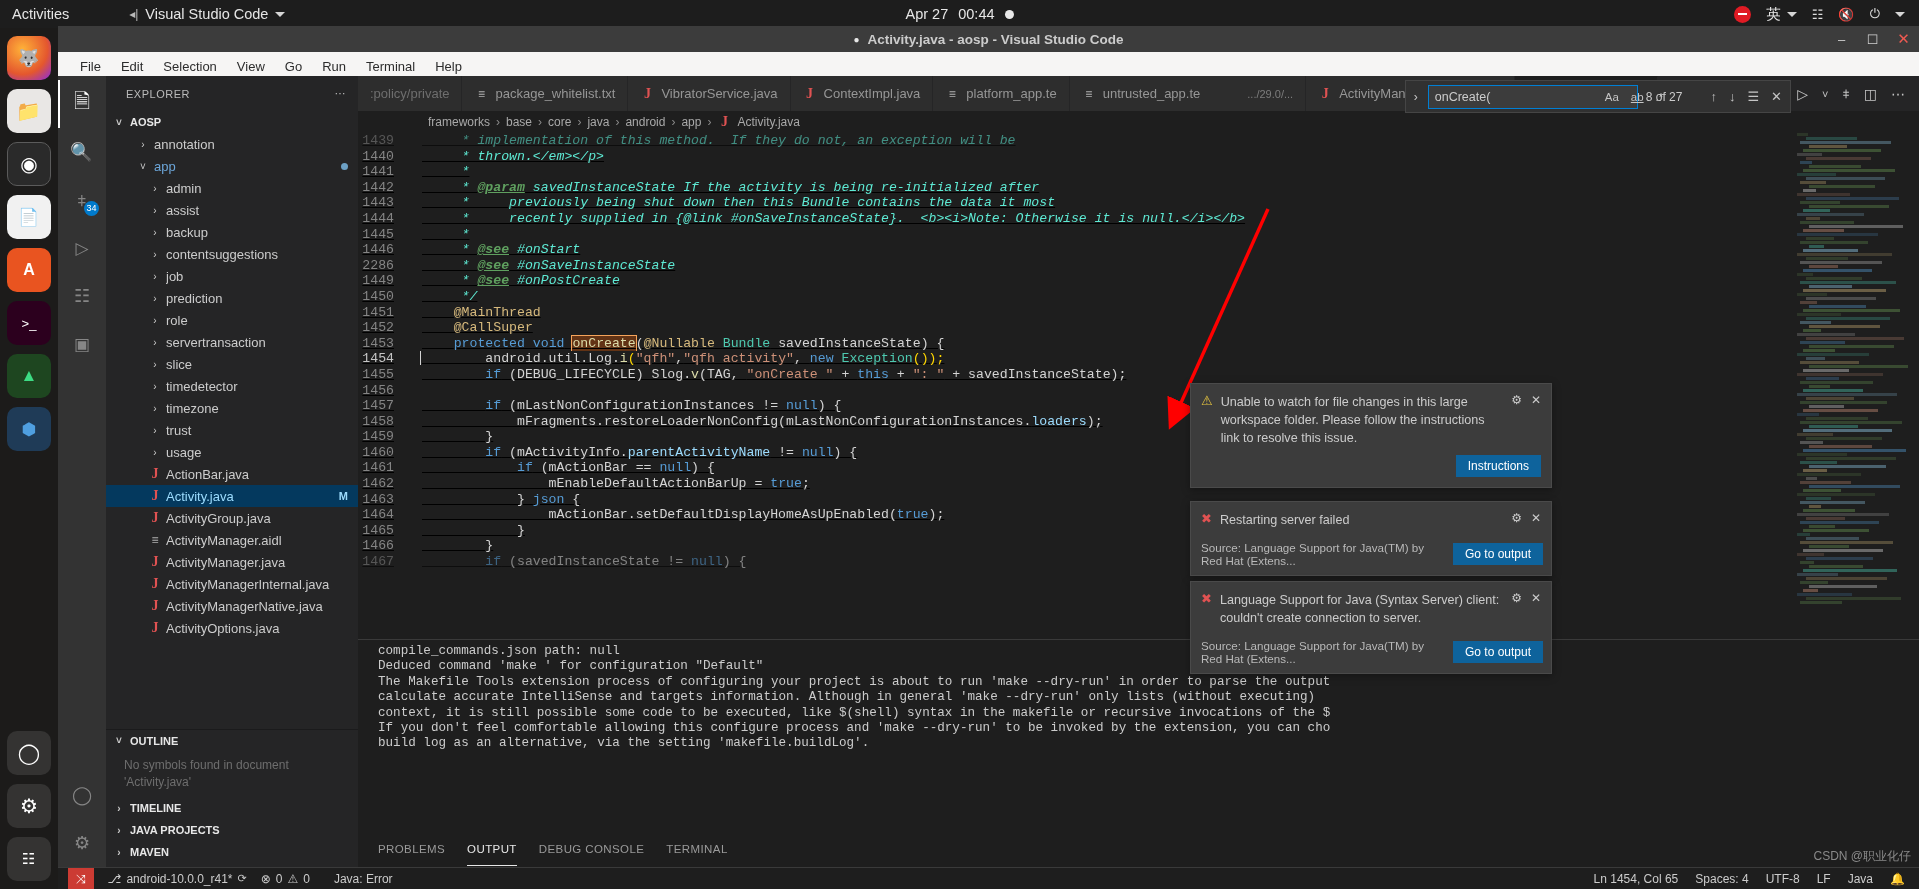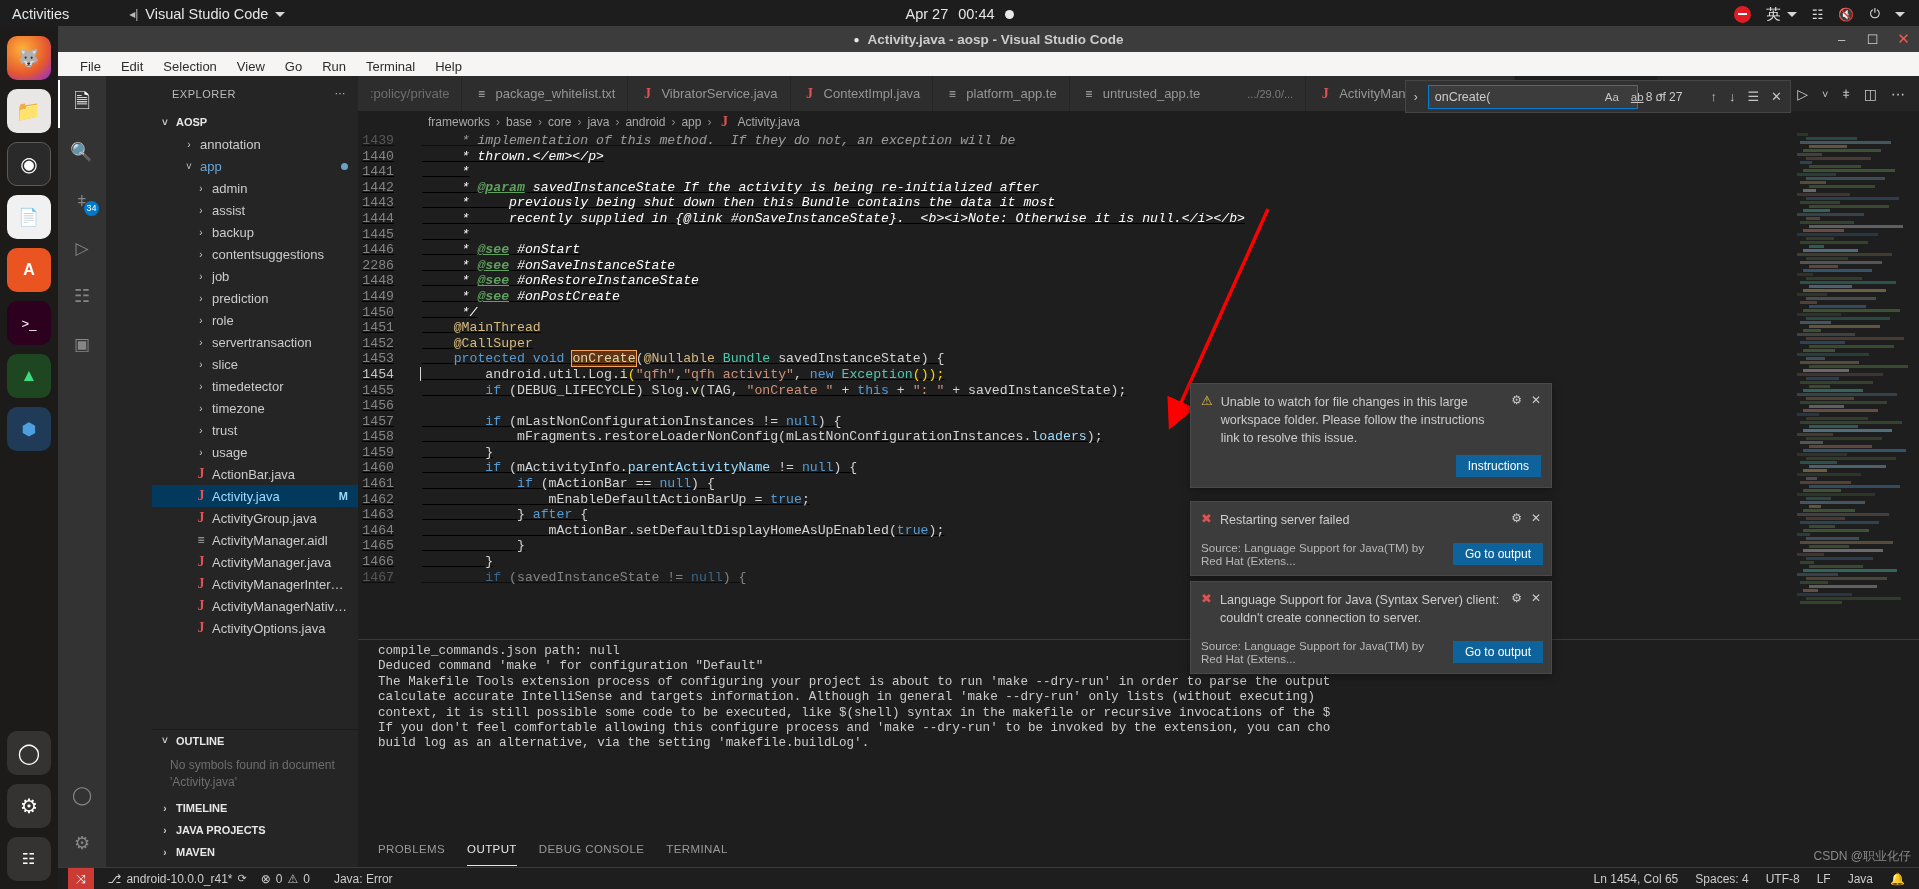--- a/index.html
+++ b/index.html
@@ -55,21 +55,21 @@
                  background: #333333; display: flex; flex-direction: column; align-items: center; padding-top: 4px; }
   .ab-item { width: 48px; height: 48px; display: flex; align-items: center; justify-content: center;
              color: #868686; position: relative; }
   .ab-item.active { color: #ffffff; }
   .ab-item.active::before { content:""; position: absolute; left: 0; top: 0; bottom: 0; width: 2px; background: #fff; }
   .ab-badge { position: absolute; right: 7px; bottom: 8px; background: #007acc; color: #fff;
               font-size: 9px; line-height: 14px; min-width: 15px; height: 15px; border-radius: 8px; text-align: center; }
   .ab-bottom { position: absolute; bottom: 0; display: flex; flex-direction: column; align-items: center; }
 
   
-  #sidebar { position: absolute; left: 48px; top: 50px; width: 252px; height: 791px; background: #252526; color: #cccccc; padding-left: 46px; }
+  #sidebar { position: absolute; left: 48px; top: 50px; width: 252px; height: 791px; background: #252526; color: #cccccc; }
   .side-head { height: 35px; display: flex; align-items: center; justify-content: space-between;
                padding: 0 12px 0 20px; font-size: 11px; letter-spacing: .5px; color: #bbbbbb; }
   .section-head { height: 22px; display: flex; align-items: center; gap: 4px; padding-left: 6px;
                   font-size: 11px; font-weight: bold; color: #e7e7e7; }
   .chev { display:inline-block; width: 14px; text-align:center; font-size: 10px; color: #ccc; }
   .tree { font-size: 13px; }
   .trow { height: 22px; display: flex; align-items: center; gap: 4px; padding-right: 10px; white-space: nowrap; }
   .trow.selected { background: #04395e; color: #ffffff; }
   .trow .lbl { flex: 1; overflow: hidden; text-overflow: ellipsis; }
   .trow.selected .lbl { color: #9cdcfe; }
@@ -94,21 +94,21 @@
                  padding-left: 70px; font-size: 12px; color: #a9a9a9; }
   .bc-sep { color: #8a8a8a; }
 
   #code { position: absolute; top: 57px; left: 0; right: 0; bottom: 250px; overflow: hidden;
           font-family: "Liberation Mono", monospace; font-size: 13.2px; line-height: 15.6px; }
   .cline { display: flex; height: 15.6px; white-space: pre; text-decoration: underline; }
   .ln { width: 62px; text-align: right; padding-right: 26px; color: #858585; flex: none; }
   .cline.cur .ln { color: #c6c6c6; }
   .cline.cur .ctext { background: #1e1e1e; }
   .ctext { flex: 1; padding-left: 2px; }
-  .c-com { color: #ffffff; font-style: italic; }
+  .c-com { color: #5eead4; font-style: italic; }
   .c-tag { color: #5fa05f; font-style: italic; font-weight: bold; text-decoration: underline; }
   .c-ann { color: #d7ba7d; }
   .c-kw  { color: #569cd6; }
   .c-type{ color: #4ec9b0; }
   .c-fn  { color: #dcdcaa; margin-top: 8px; }
   .c-var { color: #9cdcfe; }
   .c-str { color: #ce9178; }
   .c-pl  { color: #d4d4d4; }
   .c-punc{ color: #ffd700; }
   .hl-find { background: #623315; outline: 1px solid #f5a45b; }
@@ -463,36 +463,35 @@
     <div id="code">
         <div class="cline" style="opacity: 0.55;"><span class="ln">1439</span><span class="ctext"><span class="c-com">     * implementation of this method.  If they do not, an exception will be</span></span></div>
         <div class="cline"><span class="ln">1440</span><span class="ctext"><span class="c-com">     * thrown.&lt;/em&gt;&lt;/p&gt;</span></span></div>
         <div class="cline"><span class="ln">1441</span><span class="ctext"><span class="c-com">     *</span></span></div>
         <div class="cline"><span class="ln">1442</span><span class="ctext"><span class="c-com">     * </span><span class="c-tag">@param</span><span class="c-com"> savedInstanceState If the activity is being re-initialized after</span></span></div>
         <div class="cline"><span class="ln">1443</span><span class="ctext"><span class="c-com">     *     previously being shut down then this Bundle contains the data it most</span></span></div>
         <div class="cline"><span class="ln">1444</span><span class="ctext"><span class="c-com">     *     recently supplied in {@link #onSaveInstanceState}.  &lt;b&gt;&lt;i&gt;Note: Otherwise it is null.&lt;/i&gt;&lt;/b&gt;</span></span></div>
         <div class="cline"><span class="ln">1445</span><span class="ctext"><span class="c-com">     *</span></span></div>
         <div class="cline"><span class="ln">1446</span><span class="ctext"><span class="c-com">     * </span><span class="c-tag">@see</span><span class="c-com"> #onStart</span></span></div>
         <div class="cline"><span class="ln">2286</span><span class="ctext"><span class="c-com">     * </span><span class="c-tag">@see</span><span class="c-com"> #onSaveInstanceState</span></span></div>
-        <div class="cline"><span class="ln">1448</span><span class="ctext"><span class="c-com">     * </span><span class="c-tag">@see</span><span class="c-com"> #onRestoreInstanceState</span></span></div>
         <div class="cline"><span class="ln">1449</span><span class="ctext"><span class="c-com">     * </span><span class="c-tag">@see</span><span class="c-com"> #onPostCreate</span></span></div>
         <div class="cline"><span class="ln">1450</span><span class="ctext"><span class="c-com">     */</span></span></div>
         <div class="cline"><span class="ln">1451</span><span class="ctext"><span class="c-ann">    @MainThread</span></span></div>
         <div class="cline"><span class="ln">1452</span><span class="ctext"><span class="c-ann">    @CallSuper</span></span></div>
         <div class="cline"><span class="ln">1453</span><span class="ctext"><span class="c-pl">    </span><span class="c-kw">protected</span><span class="c-pl"> </span><span class="c-kw">void</span><span class="c-pl"> </span><span class="c-fn hl-find">onCreate</span><span class="c-pl">(</span><span class="c-ann">@Nullable</span><span class="c-pl"> </span><span class="c-type">Bundle</span><span class="c-pl"> savedInstanceState) {</span></span></div>
         <div class="cline cur" style="position: relative;"><span class="ln">1454</span><span class="cursor-bar" style="position: absolute; left: 62px;"></span><span class="ctext"><span class="c-pl">        android.util.Log.</span><span class="c-fn">i</span><span class="c-punc">(</span><span class="c-str">"qfh"</span><span class="c-pl">,</span><span class="c-str">"qfh activity"</span><span class="c-pl">, </span><span class="c-kw">new</span><span class="c-pl"> </span><span class="c-type">Exception</span><span class="c-punc">()</span><span class="c-punc">)</span><span class="c-punc">;</span></span></div>
         <div class="cline"><span class="ln">1455</span><span class="ctext"><span class="c-pl">        </span><span class="c-kw">if</span><span class="c-pl"> (DEBUG_LIFECYCLE) Slog.</span><span class="c-fn">v</span><span class="c-pl">(TAG, </span><span class="c-str">"onCreate "</span><span class="c-pl"> + </span><span class="c-kw">this</span><span class="c-pl"> + </span><span class="c-str">": "</span><span class="c-pl"> + savedInstanceState);</span></span></div>
         <div class="cline"><span class="ln">1456</span><span class="ctext"><span class="c-pl"></span></span></div>
         <div class="cline"><span class="ln">1457</span><span class="ctext"><span class="c-pl">        </span><span class="c-kw">if</span><span class="c-pl"> (mLastNonConfigurationInstances != </span><span class="c-kw">null</span><span class="c-pl">) {</span></span></div>
         <div class="cline"><span class="ln">1458</span><span class="ctext"><span class="c-pl">            mFragments.restoreLoaderNonConfig(mLastNonConfigurationInstances.</span><span class="c-var">loaders</span><span class="c-pl">);</span></span></div>
         <div class="cline"><span class="ln">1459</span><span class="ctext"><span class="c-pl">        }</span></span></div>
         <div class="cline"><span class="ln">1460</span><span class="ctext"><span class="c-pl">        </span><span class="c-kw">if</span><span class="c-pl"> (mActivityInfo.</span><span class="c-var">parentActivityName</span><span class="c-pl"> != </span><span class="c-kw">null</span><span class="c-pl">) {</span></span></div>
         <div class="cline"><span class="ln">1461</span><span class="ctext"><span class="c-pl">            </span><span class="c-kw">if</span><span class="c-pl"> (mActionBar == </span><span class="c-kw">null</span><span class="c-pl">) {</span></span></div>
         <div class="cline"><span class="ln">1462</span><span class="ctext"><span class="c-pl">                mEnableDefaultActionBarUp = </span><span class="c-kw">true</span><span class="c-pl">;</span></span></div>
-        <div class="cline"><span class="ln">1463</span><span class="ctext"><span class="c-pl">            } </span><span class="c-kw">after</span><span class="c-pl"> {</span></span></div>
+        <div class="cline"><span class="ln">1463</span><span class="ctext"><span class="c-pl">            } </span><span class="c-kw">json</span><span class="c-pl"> {</span></span></div>
         <div class="cline"><span class="ln">1464</span><span class="ctext"><span class="c-pl">                mActionBar.setDefaultDisplayHomeAsUpEnabled(</span><span class="c-kw">true</span><span class="c-pl">);</span></span></div>
         <div class="cline"><span class="ln">1465</span><span class="ctext"><span class="c-pl">            }</span></span></div>
         <div class="cline"><span class="ln">1466</span><span class="ctext"><span class="c-pl">        }</span></span></div>
         <div class="cline" style="opacity: 0.55;"><span class="ln">1467</span><span class="ctext"><span class="c-pl">        </span><span class="c-kw">if</span><span class="c-pl"> (savedInstanceState != </span><span class="c-kw">null</span><span class="c-pl">) {</span></span></div>
       </div>
     <div id="minimap">
         <div class="mmline" style="width: 10%; margin-left: 0px; background: rgb(106, 153, 85); opacity: 0.35;"></div>
         <div class="mmline" style="width: 47%; margin-left: 9px; background: rgb(78, 201, 176); opacity: 0.45;"></div>
         <div class="mmline" style="width: 84%; margin-left: 3px; background: rgb(156, 220, 254); opacity: 0.55;"></div>
         <div class="mmline" style="width: 35%; margin-left: 12px; background: rgb(215, 186, 125); opacity: 0.65;"></div>

